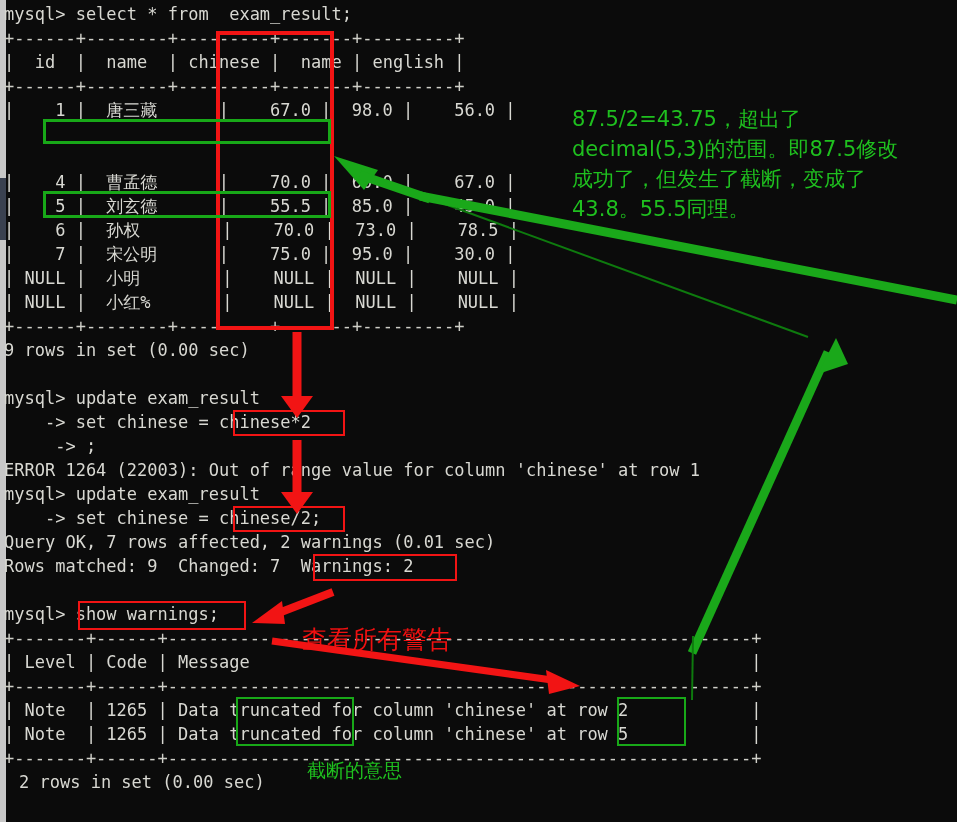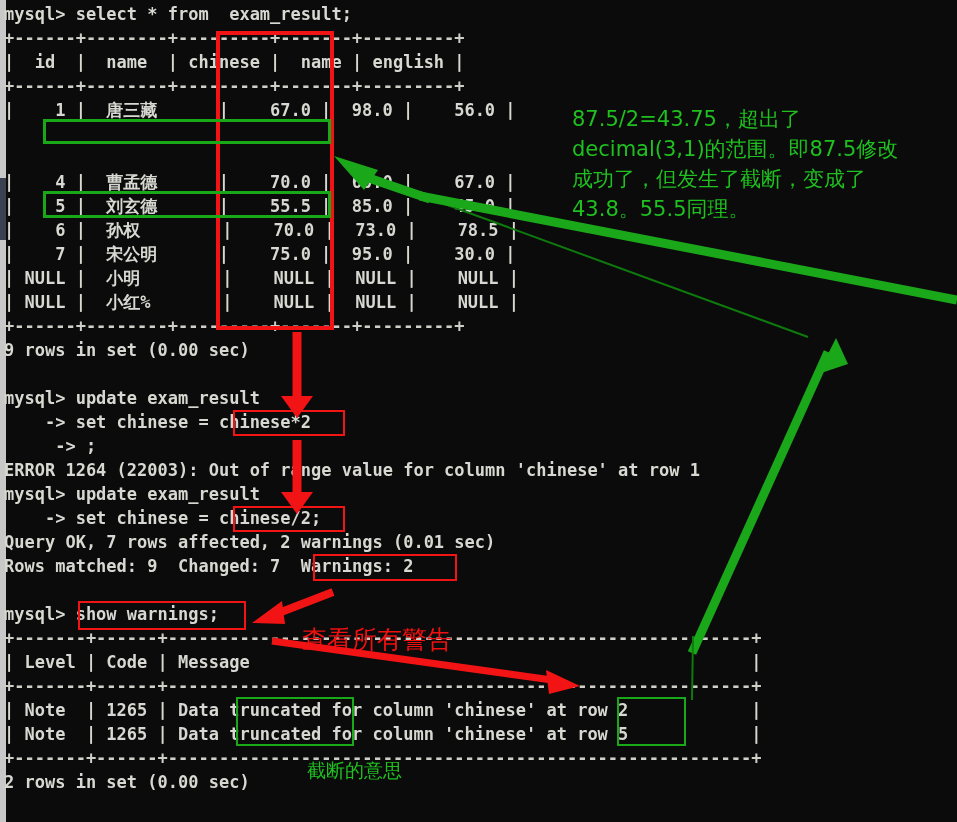--- a/index.html
+++ b/index.html
@@ -11,21 +11,21 @@
   #root{position:absolute;inset:0;background:#0b0b0b;}
 
   
   .edge-strip{position:absolute;left:0;top:0;width:6px;height:822px;background:#c8c8c8;}
   .edge-thumb{position:absolute;left:0;width:6px;background:#3a4150;}
 
   
   .term{
     position:absolute;left:0;top:0;width:861px;height:822px;
     color:#d8d8d2;font-size:17px;line-height:24.4px;
-    white-space:pre;letter-spacing:0px;font-weight:bold;
+    white-space:pre;letter-spacing:0px;
   }
   .line{position:absolute;left:4px;white-space:pre;}
   .rule{color:#cfcfc8;}
 
   
   .box{position:absolute;box-sizing:border-box;}
   .box-red{border:4px solid #f21414;}
   .box-red-thin{border:2px solid #f21414;}
   .box-green{border:3px solid #18a818;}
   .box-green-thin{border:2px solid #18a818;}
@@ -70,38 +70,38 @@
     <div class="line" style="top:530px;">Query OK, 7 rows affected, 2 warnings (0.01 sec)</div>
     <div class="line" style="top:554px;">Rows matched: 9  Changed: 7  Warnings: 2</div>
 
     <div class="line" style="top:602px;">mysql&gt; show warnings;</div>
     <div class="line rule" style="top:626px;">+-------+------+---------------------------------------------------------+</div>
     <div class="line" style="top:650px;">| Level | Code | Message                                                 |</div>
     <div class="line rule" style="top:674px;">+-------+------+---------------------------------------------------------+</div>
     <div class="line" style="top:698px;">| Note  | 1265 | Data truncated for column 'chinese' at row 2            |</div>
     <div class="line" style="top:722px;">| Note  | 1265 | Data truncated for column 'chinese' at row 5            |</div>
     <div class="line rule" style="top:746px;">+-------+------+---------------------------------------------------------+</div>
-    <div class="line" style="top:770px;">2 rows in set (0.00 sec)</div>
+    <div class="line" style="top:770px;margin-left:15px;">2 rows in set (0.00 sec)</div>
   </div>
 
   <div class="box box-red" style="left:216px;top:31px;width:118px;height:299px;"></div>
 
   <div class="box box-green" style="left:43px;top:119px;width:288px;height:25px;"></div>
   <div class="box box-green" style="left:43px;top:191px;width:288px;height:27px;"></div>
 
   <div class="box box-red-thin" style="left:233px;top:410px;width:112px;height:26px;"></div>
   <div class="box box-red-thin" style="left:233px;top:506px;width:112px;height:26px;"></div>
   <div class="box box-red-thin" style="left:313px;top:554px;width:144px;height:27px;"></div>
   <div class="box box-red-thin" style="left:78px;top:601px;width:168px;height:29px;"></div>
 
   <div class="box box-green-thin" style="left:236px;top:697px;width:118px;height:49px;"></div>
   <div class="box box-green-thin" style="left:617px;top:697px;width:69px;height:49px;"></div>
 
   <div class="anno anno-green" style="left:572px;top:104px;width:372px;font-size:21px;line-height:30px;">87.5/2=43.75，超出了
-decimal(3,1)的范围。即87.5修改
+decimal(5,3)的范围。即87.5修改
 成功了，但发生了截断，变成了
 43.8。55.5同理。</div>
 
   <div class="anno anno-red" style="left:302px;top:623px;font-size:25px;">查看所有警告</div>
 
   <div class="anno anno-green" style="left:307px;top:758px;font-size:19px;">截断的意思</div>
 
   <svg class="overlay" viewBox="0 0 957 822">
     <defs>
       <marker id="redhead" markerWidth="5" markerHeight="5" refX="2.2" refY="2.5" orient="auto">

